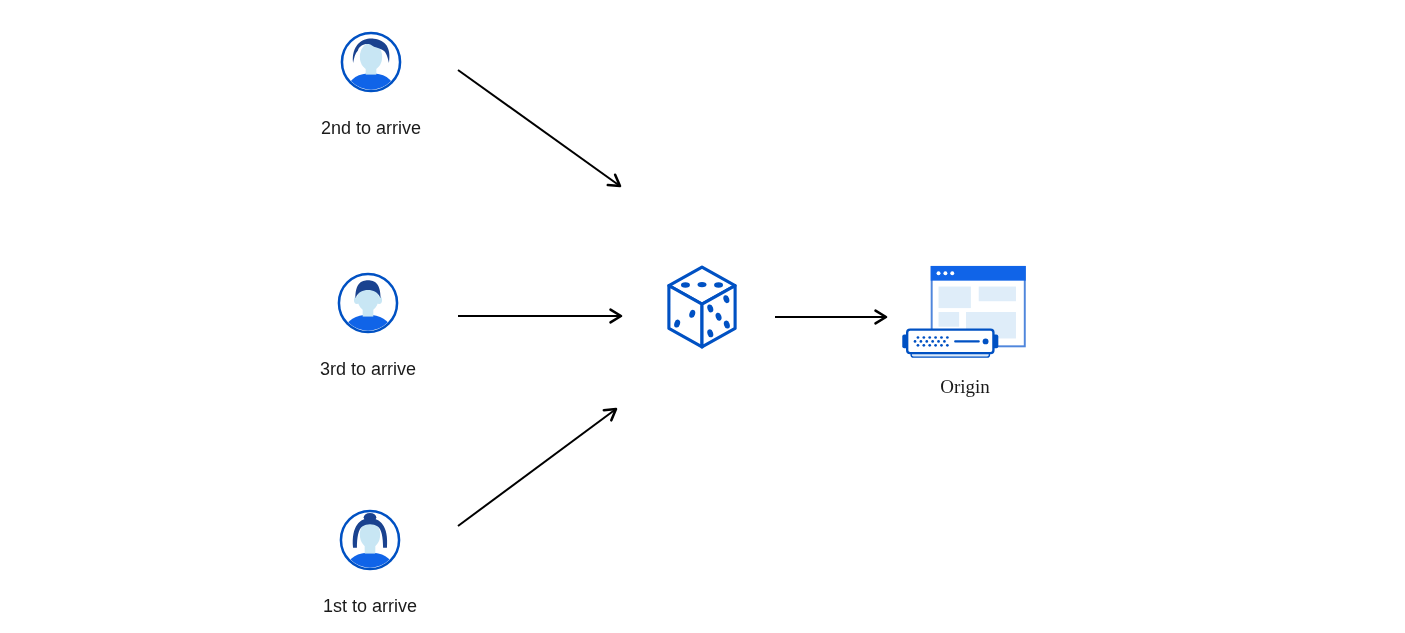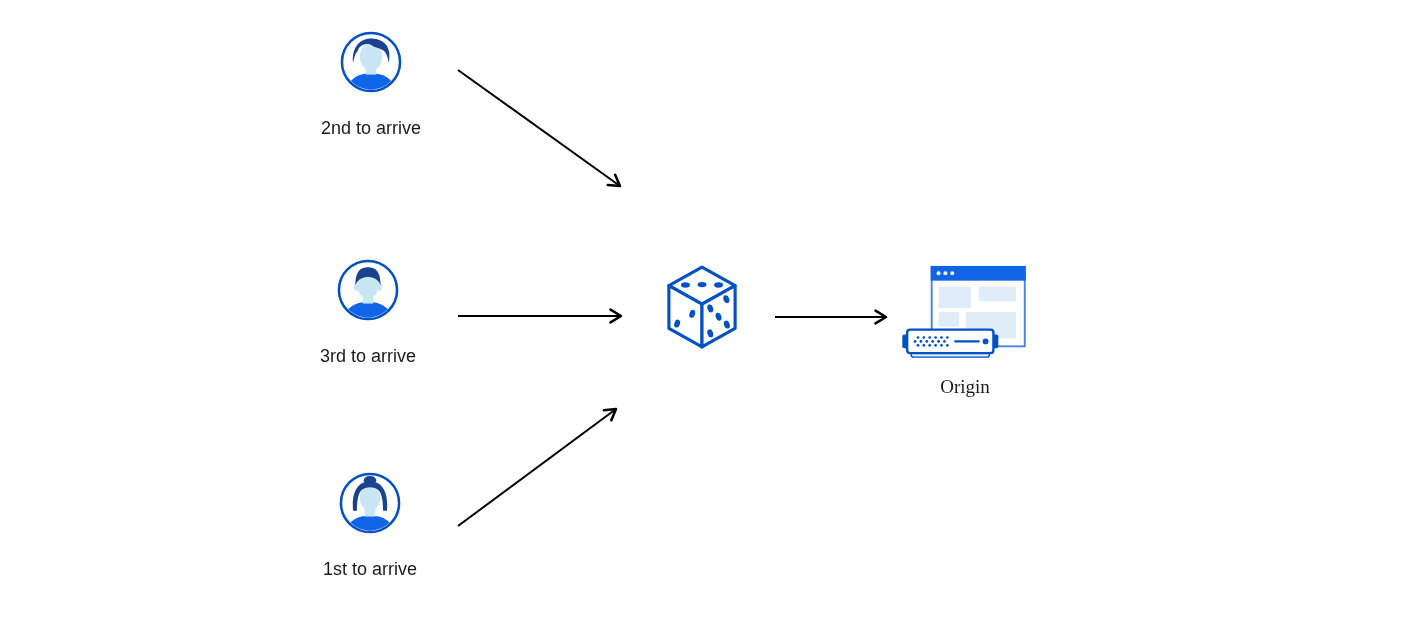--- a/index.html
+++ b/index.html
@@ -100,39 +100,39 @@
       <g clip-path="url(#c1)">
         <path class="av-shirt" d="M6 64 C8 49 19 43.5 32 43.5 C45 43.5 56 49 58 64 Z"></path>
         <rect class="av-face" x="26.5" y="31" width="11" height="14"></rect>
         <ellipse class="av-face" cx="32" cy="26.5" rx="11.5" ry="14.5"></ellipse>
         <path class="av-hair" d="M13.5 33 C11.5 13 25 6.5 35 8 C47 9.5 53 17 50.5 33 C49 25 47 21 44 19.5 C38 16.5 35 17 33 15 C28 11.5 20 14.5 18.5 20 C15.5 23 14.5 28 13.5 33 Z"></path>
       </g>
     </svg>
     <div class="node-label user-label">2nd to arrive</div>
   </div>
 
-  <div class="node" style="left:298px;top:259px;width:140px;">
+  <div class="node" style="left:298px;top:272px;width:140px;">
     <svg width="62" height="62" viewBox="0 0 64 64">
       <circle class="av-ring" cx="32" cy="32" r="30"></circle>
       <clipPath id="c2">
           <circle cx="32" cy="32" r="28.6"></circle>
         </clipPath>
       <g clip-path="url(#c2)">
         <path class="av-shirt" d="M6 64 C8 50 19 44 32 44 C45 44 56 50 58 64 Z"></path>
         <rect class="av-face" x="26.5" y="31" width="11" height="15"></rect>
         <ellipse class="av-face" cx="20.5" cy="29" rx="3" ry="4"></ellipse>
         <ellipse class="av-face" cx="43.5" cy="29" rx="3" ry="4"></ellipse>
         <ellipse class="av-face" cx="32" cy="27" rx="11" ry="13.5"></ellipse>
         <path class="av-hair" d="M19 27 C19 12 25 8.5 32 8.5 C39 8.5 45 12 45 27 C42 20.5 37.5 18.5 32 18.5 C26.5 18.5 22 20.5 19 27 Z"></path>
       </g>
     </svg>
     <div class="node-label user-label">3rd to arrive</div>
   </div>
 
-  <div class="node" style="left:300px;top:472px;width:140px;">
+  <div class="node" style="left:300px;top:509px;width:140px;">
     <svg width="62" height="62" viewBox="0 0 64 64">
       <circle class="av-ring" cx="32" cy="32" r="30"></circle>
       <clipPath id="c3">
           <circle cx="32" cy="32" r="28.6"></circle>
         </clipPath>
       <g clip-path="url(#c3)">
         <path class="av-shirt" d="M6 64 C8 51 19 45 32 45 C45 45 56 51 58 64 Z"></path>
         <rect class="av-face" x="26.5" y="31" width="11" height="15"></rect>
         <ellipse class="av-face" cx="32" cy="26.5" rx="10.5" ry="13.5"></ellipse>
         <ellipse class="av-hair" cx="32" cy="8.5" rx="6.5" ry="4.5"></ellipse>

